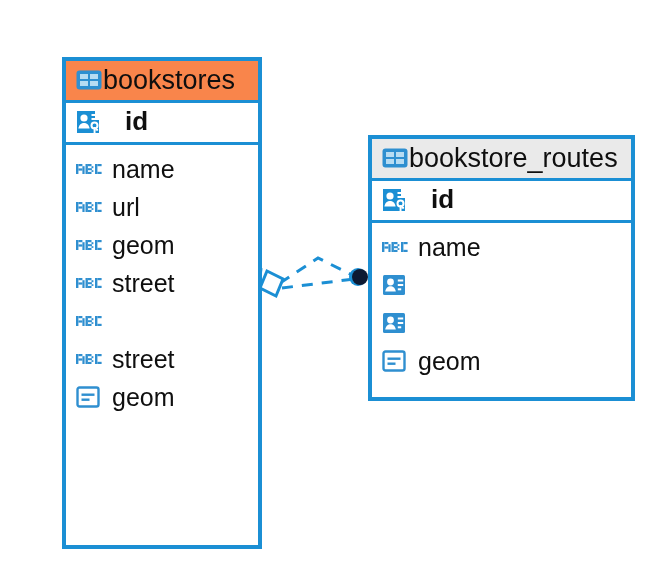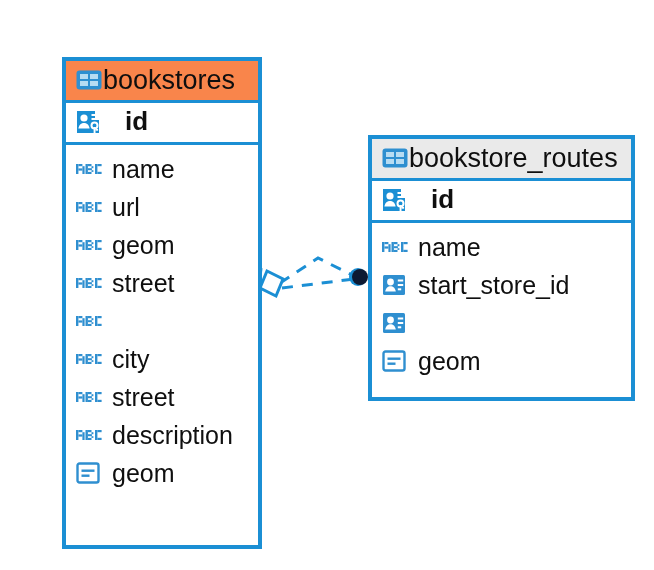--- a/index.html
+++ b/index.html
@@ -282,65 +282,21 @@
               <rect x="16.5" y="10.2" width="1.9" height="2"></rect>
                 <rect x="12.9" y="12.2" width="4" height="2"></rect>
               <rect x="16.5" y="14.2" width="1.9" height="1.7"></rect>
                 <rect x="12.9" y="15.9" width="3.6" height="2.1"></rect>
               <rect x="20" y="8" width="2.4" height="10"></rect>
                 <rect x="22.4" y="8" width="4.2" height="2.2"></rect>
               <rect x="22.4" y="15.8" width="4.2" height="2.2"></rect>
             </g>
           </svg>
         </span>
-        <span class="field-label">city</span>
-      </div>
-      <div class="field-row">
-        <span class="icon icon-abc">
-          <svg width="28" height="26" viewBox="0 0 28 26">
-            <g fill="#2f8fd0">
-              <rect x="1" y="8" width="2.4" height="10"></rect>
-                <rect x="3.4" y="8" width="4" height="2.2"></rect>
-              <rect x="7.4" y="10.2" width="2.2" height="7.8"></rect>
-                <rect x="3.4" y="12.4" width="4" height="2.2"></rect>
-              <rect x="10.5" y="8" width="2.4" height="10"></rect>
-                <rect x="12.9" y="8" width="3.6" height="2.2"></rect>
-              <rect x="16.5" y="10.2" width="1.9" height="2"></rect>
-                <rect x="12.9" y="12.2" width="4" height="2"></rect>
-              <rect x="16.5" y="14.2" width="1.9" height="1.7"></rect>
-                <rect x="12.9" y="15.9" width="3.6" height="2.1"></rect>
-              <rect x="20" y="8" width="2.4" height="10"></rect>
-                <rect x="22.4" y="8" width="4.2" height="2.2"></rect>
-              <rect x="22.4" y="15.8" width="4.2" height="2.2"></rect>
-            </g>
-          </svg>
-        </span>
         <span class="field-label">street</span>
-      </div>
-      <div class="field-row">
-        <span class="icon icon-abc">
-          <svg width="28" height="26" viewBox="0 0 28 26">
-            <g fill="#2f8fd0">
-              <rect x="1" y="8" width="2.4" height="10"></rect>
-                <rect x="3.4" y="8" width="4" height="2.2"></rect>
-              <rect x="7.4" y="10.2" width="2.2" height="7.8"></rect>
-                <rect x="3.4" y="12.4" width="4" height="2.2"></rect>
-              <rect x="10.5" y="8" width="2.4" height="10"></rect>
-                <rect x="12.9" y="8" width="3.6" height="2.2"></rect>
-              <rect x="16.5" y="10.2" width="1.9" height="2"></rect>
-                <rect x="12.9" y="12.2" width="4" height="2"></rect>
-              <rect x="16.5" y="14.2" width="1.9" height="1.7"></rect>
-                <rect x="12.9" y="15.9" width="3.6" height="2.1"></rect>
-              <rect x="20" y="8" width="2.4" height="10"></rect>
-                <rect x="22.4" y="8" width="4.2" height="2.2"></rect>
-              <rect x="22.4" y="15.8" width="4.2" height="2.2"></rect>
-            </g>
-          </svg>
-        </span>
-        <span class="field-label">description</span>
       </div>
       <div class="field-row">
         <span class="icon">
           <svg width="28" height="26" viewBox="0 0 28 26">
             <rect x="2.5" y="3.5" width="21" height="19" rx="2" ry="2" fill="#ffffff" stroke="#2f8fd0" stroke-width="2.4"></rect>
             <rect x="6.5" y="9.5" width="13" height="2.4" fill="#2f8fd0"></rect>
             <rect x="6.5" y="14.5" width="8" height="2.4" fill="#2f8fd0"></rect>
           </svg>
         </span>
         <span class="field-label">geom</span>
@@ -406,21 +362,20 @@
         <span class="icon">
           <svg width="28" height="26" viewBox="0 0 28 26">
             <rect x="2" y="3" width="22" height="20" rx="1.5" ry="1.5" fill="#2f8fd0"></rect>
             <circle cx="9.5" cy="10" r="3.4" fill="#ffffff"></circle>
             <path d="M4.2 19.6 c0.6-3.8 2.8-5.4 5.3-5.4 c2.5 0 4.7 1.6 5.3 5.4 z" fill="#ffffff"></path>
             <rect x="16.8" y="7.5" width="5.4" height="2" fill="#ffffff"></rect>
             <rect x="16.8" y="12" width="5.4" height="2" fill="#ffffff"></rect>
             <rect x="16.8" y="16.3" width="3.4" height="2" fill="#ffffff"></rect>
           </svg>
         </span>
-        <span class="field-label">start_store_id</span>
       </div>
       <div class="field-row">
         <span class="icon">
           <svg width="28" height="26" viewBox="0 0 28 26">
             <rect x="2" y="3" width="22" height="20" rx="1.5" ry="1.5" fill="#2f8fd0"></rect>
             <circle cx="9.5" cy="10" r="3.4" fill="#ffffff"></circle>
             <path d="M4.2 19.6 c0.6-3.8 2.8-5.4 5.3-5.4 c2.5 0 4.7 1.6 5.3 5.4 z" fill="#ffffff"></path>
             <rect x="16.8" y="7.5" width="5.4" height="2" fill="#ffffff"></rect>
             <rect x="16.8" y="12" width="5.4" height="2" fill="#ffffff"></rect>
             <rect x="16.8" y="16.3" width="3.4" height="2" fill="#ffffff"></rect>

